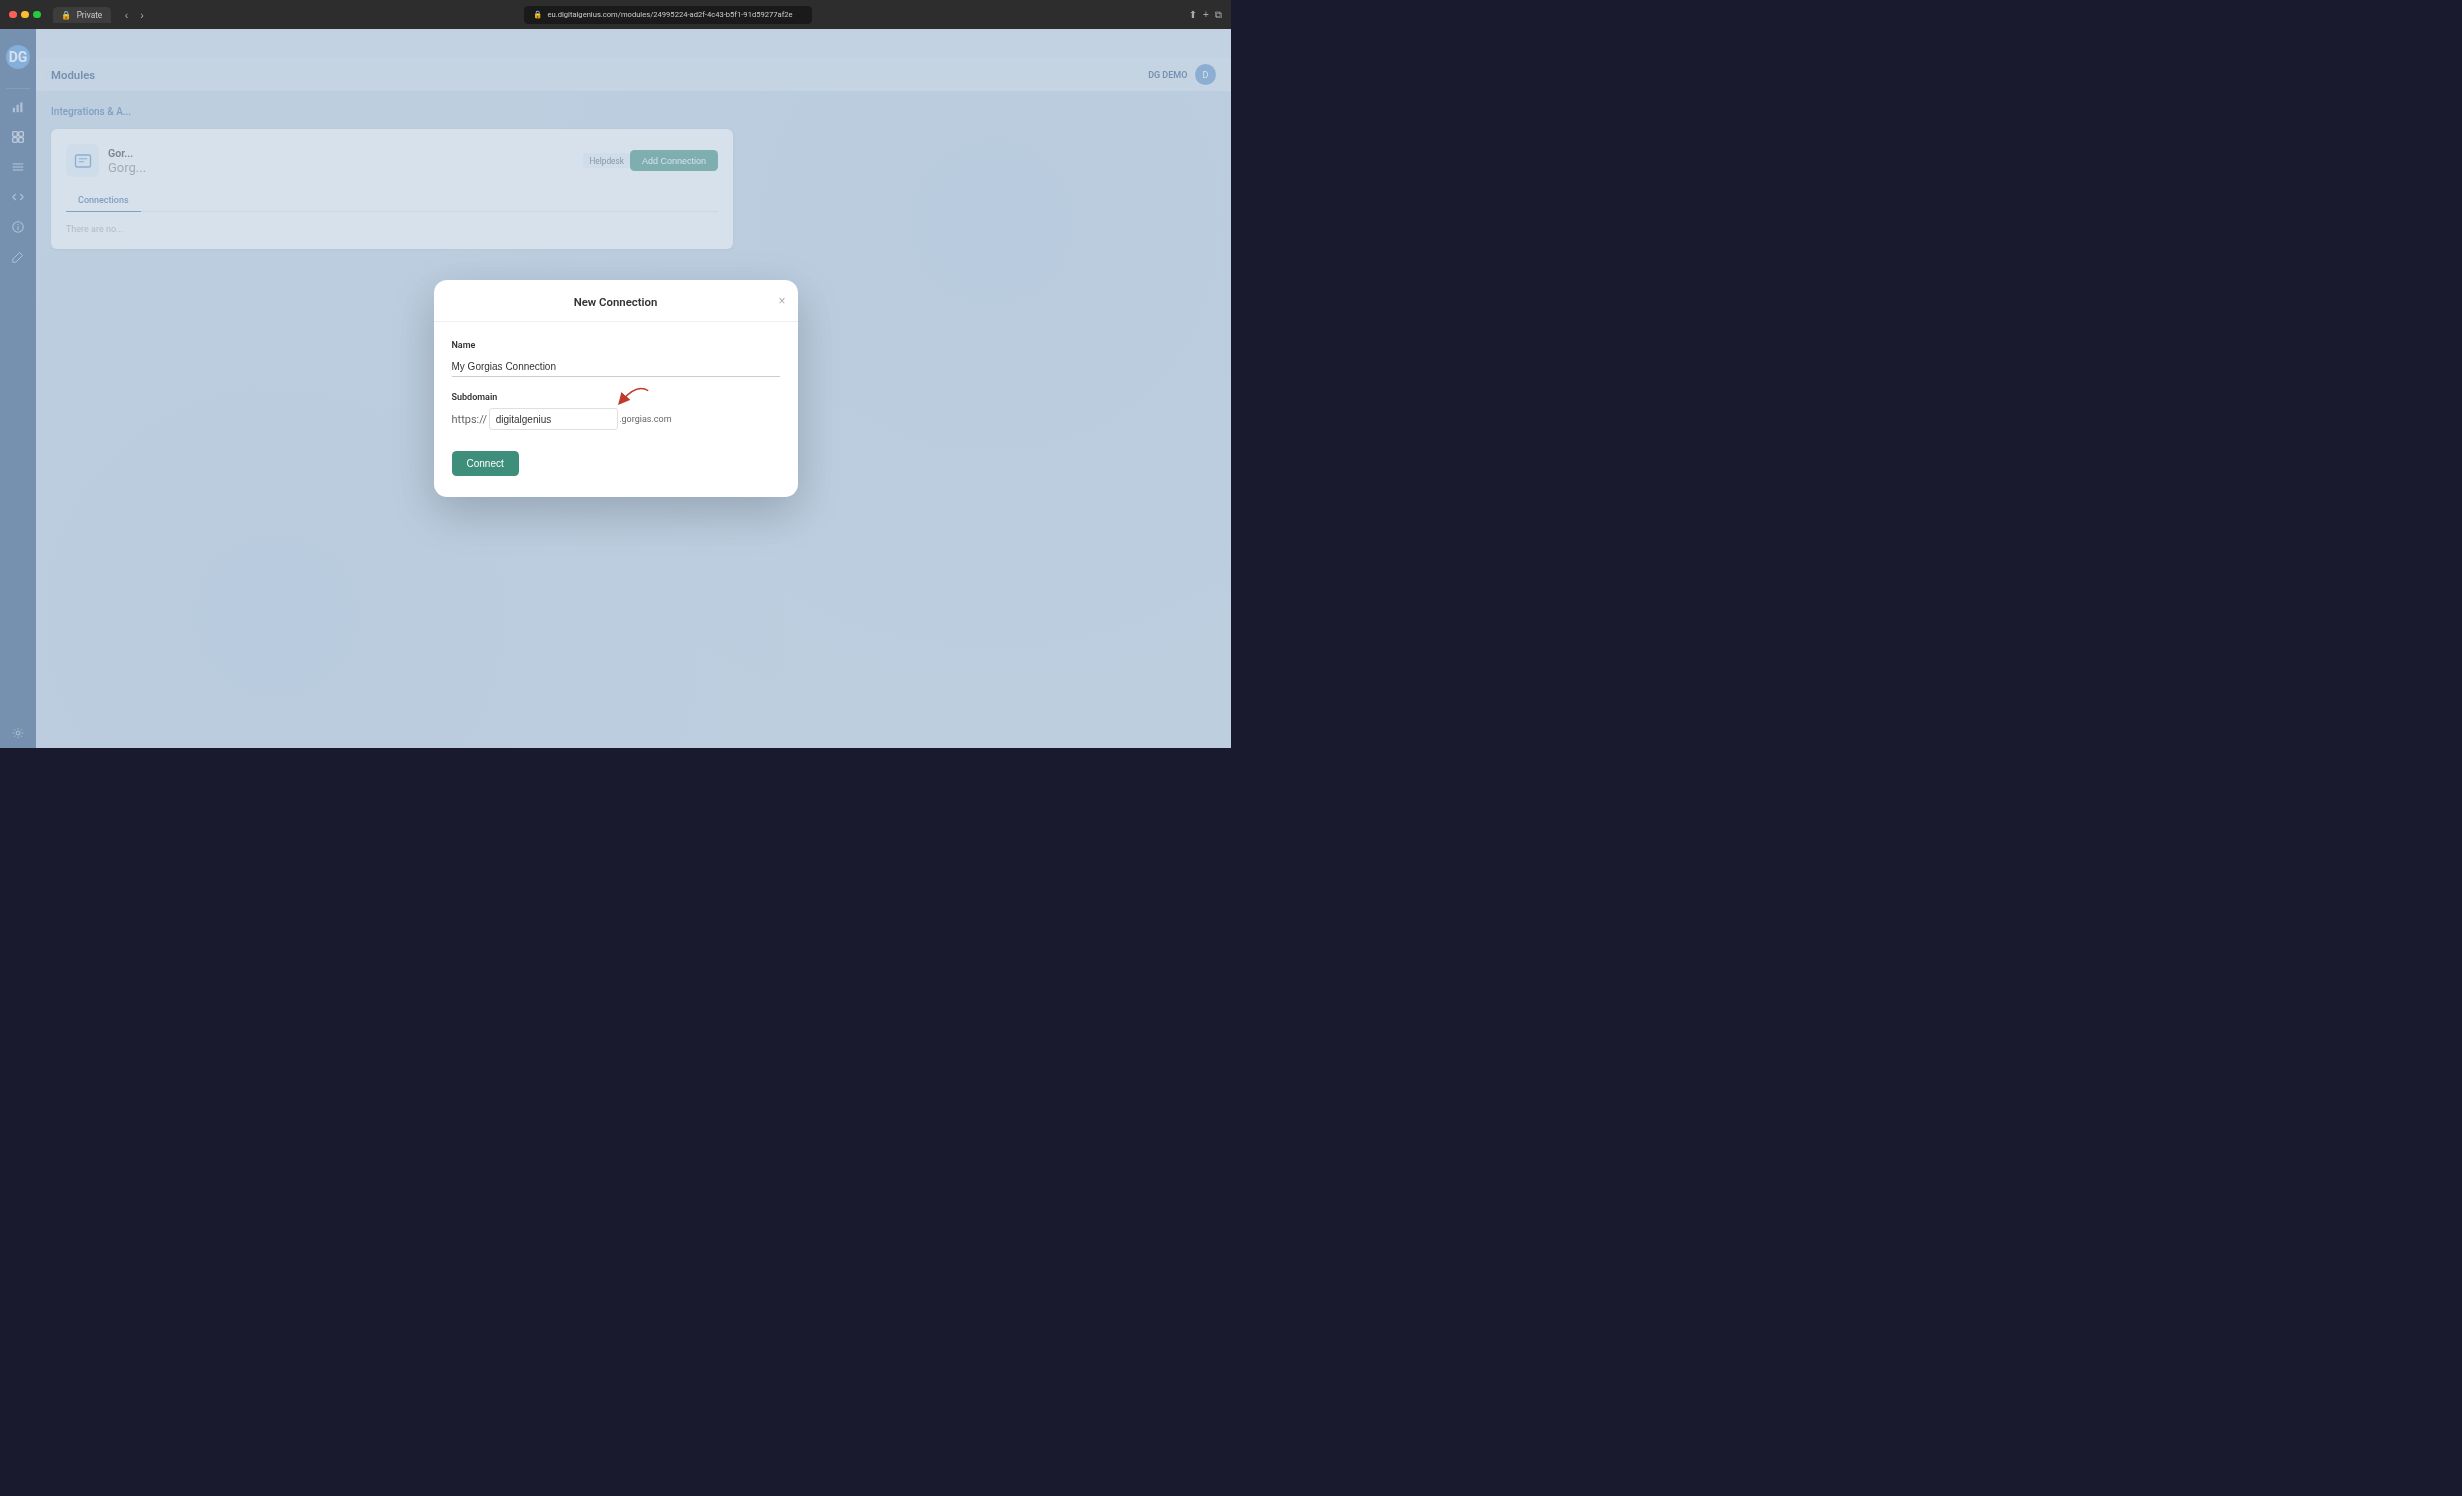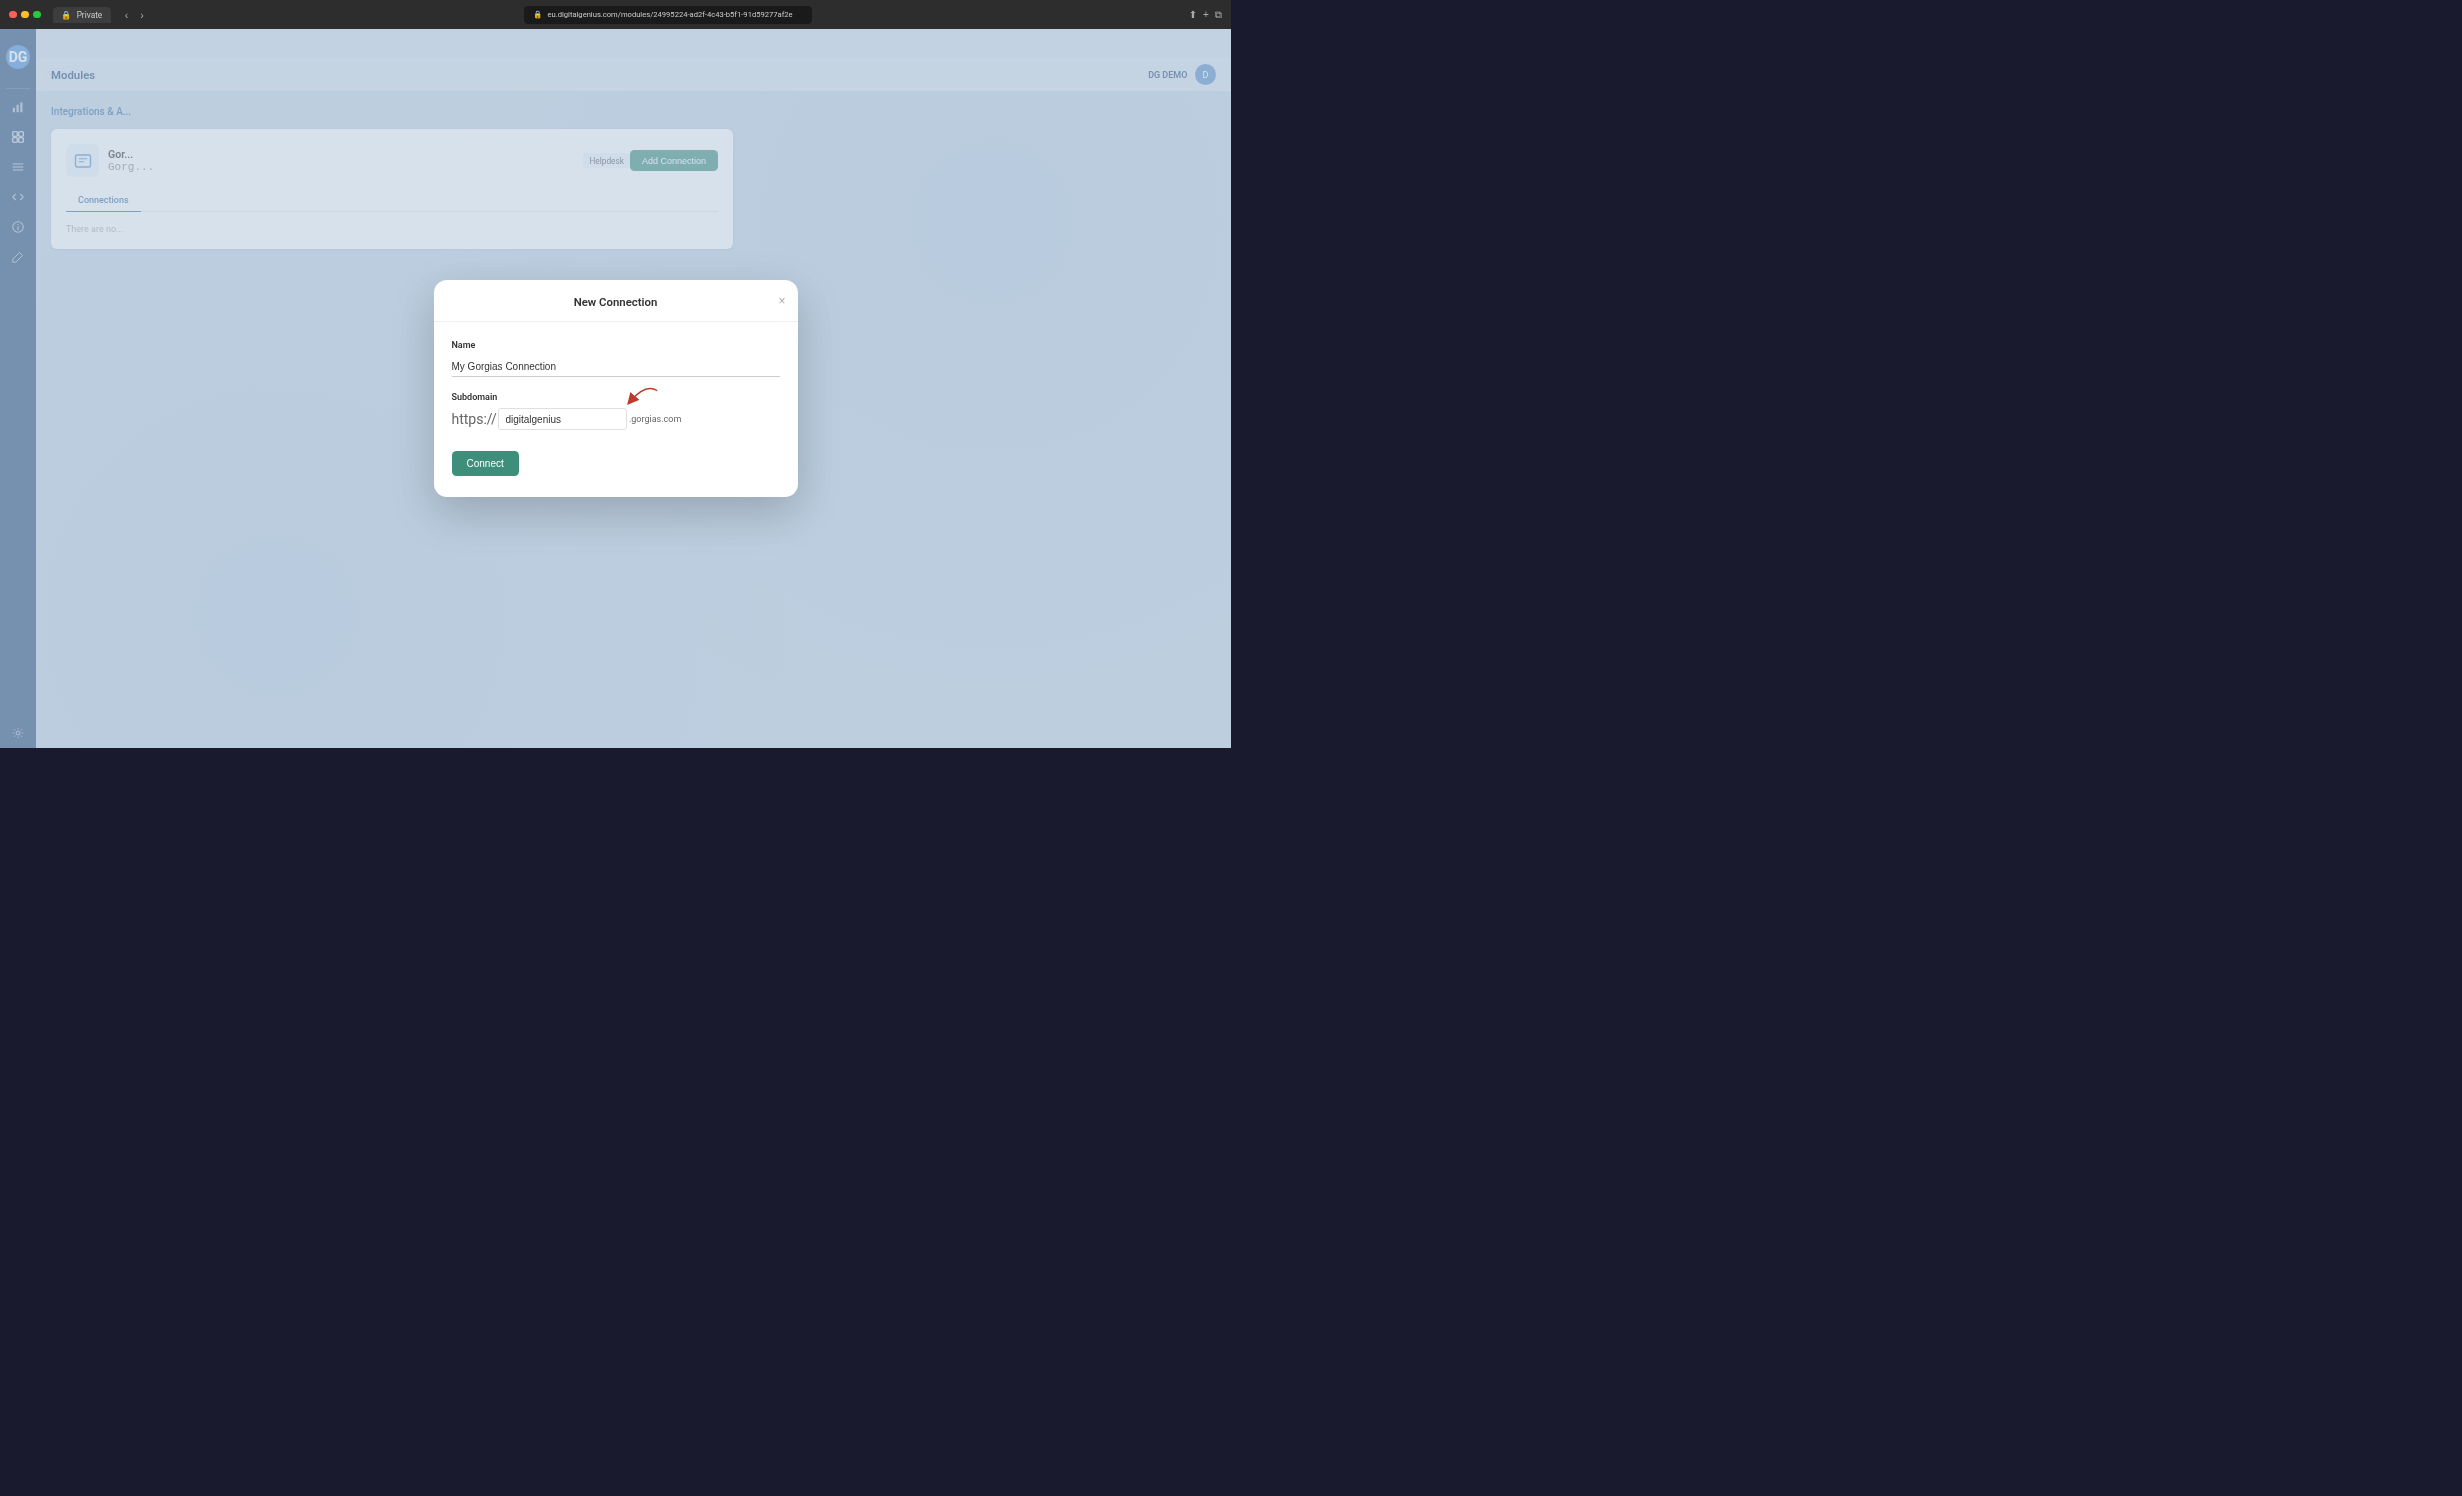--- a/index.html
+++ b/index.html
@@ -181,21 +181,21 @@
       height: 33px;
       background: #f0f4f8;
       border-radius: 6px;
       display: flex;
       align-items: center;
       justify-content: center;
       font-size: 15px;
       color: #5a8ec5;
     }
     .card-title { font-size: 10.6px; font-weight: 600; color: #333; }
-    .card-subtitle { font-size: 11px; color: #888; font-family: Liberation Mono, monospace; }
+    .card-subtitle { font-size: 13px; color: #888; }
     .card-right { margin-left: auto; display: flex; align-items: center; gap: 0; }
     .helpdesk-badge {
       font-size: 8.3px;
       color: #555;
       background: #f0f4f8;
       padding: 2.3px 6px;
       border-radius: 3px;
     }
     .add-connection-btn {
       background: #3d8e7a;
@@ -298,21 +298,21 @@
       background: transparent;
     }
 
     .subdomain-row {
       display: flex;
       align-items: center;
       gap: 0;
       position: relative;
     }
     .subdomain-prefix {
-      font-size: 14px;
+      font-size: 11px;
       color: #666;
       white-space: nowrap;
       margin-right: 1.5px;
     }
     .subdomain-input {
       border: 1.1px solid #e0e0e0;
       border-radius: 3px;
       padding: 4.5px 6px;
       font-size: 10px;
       color: #333;

